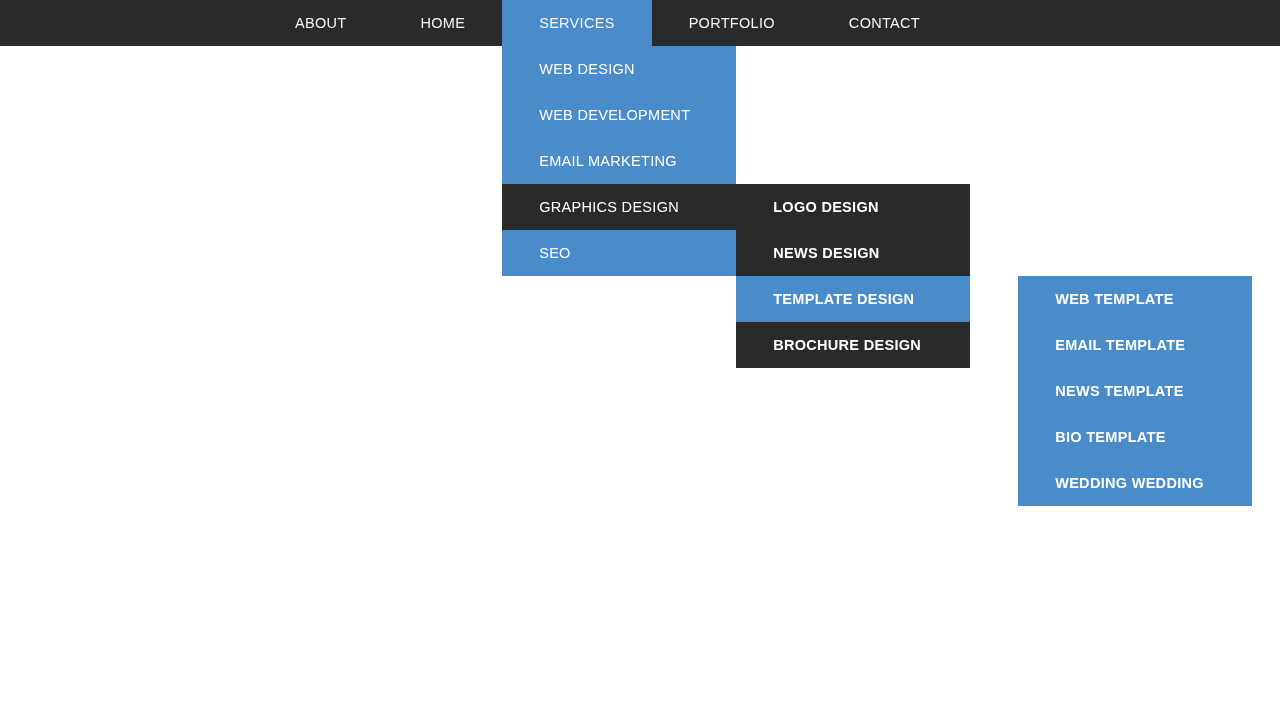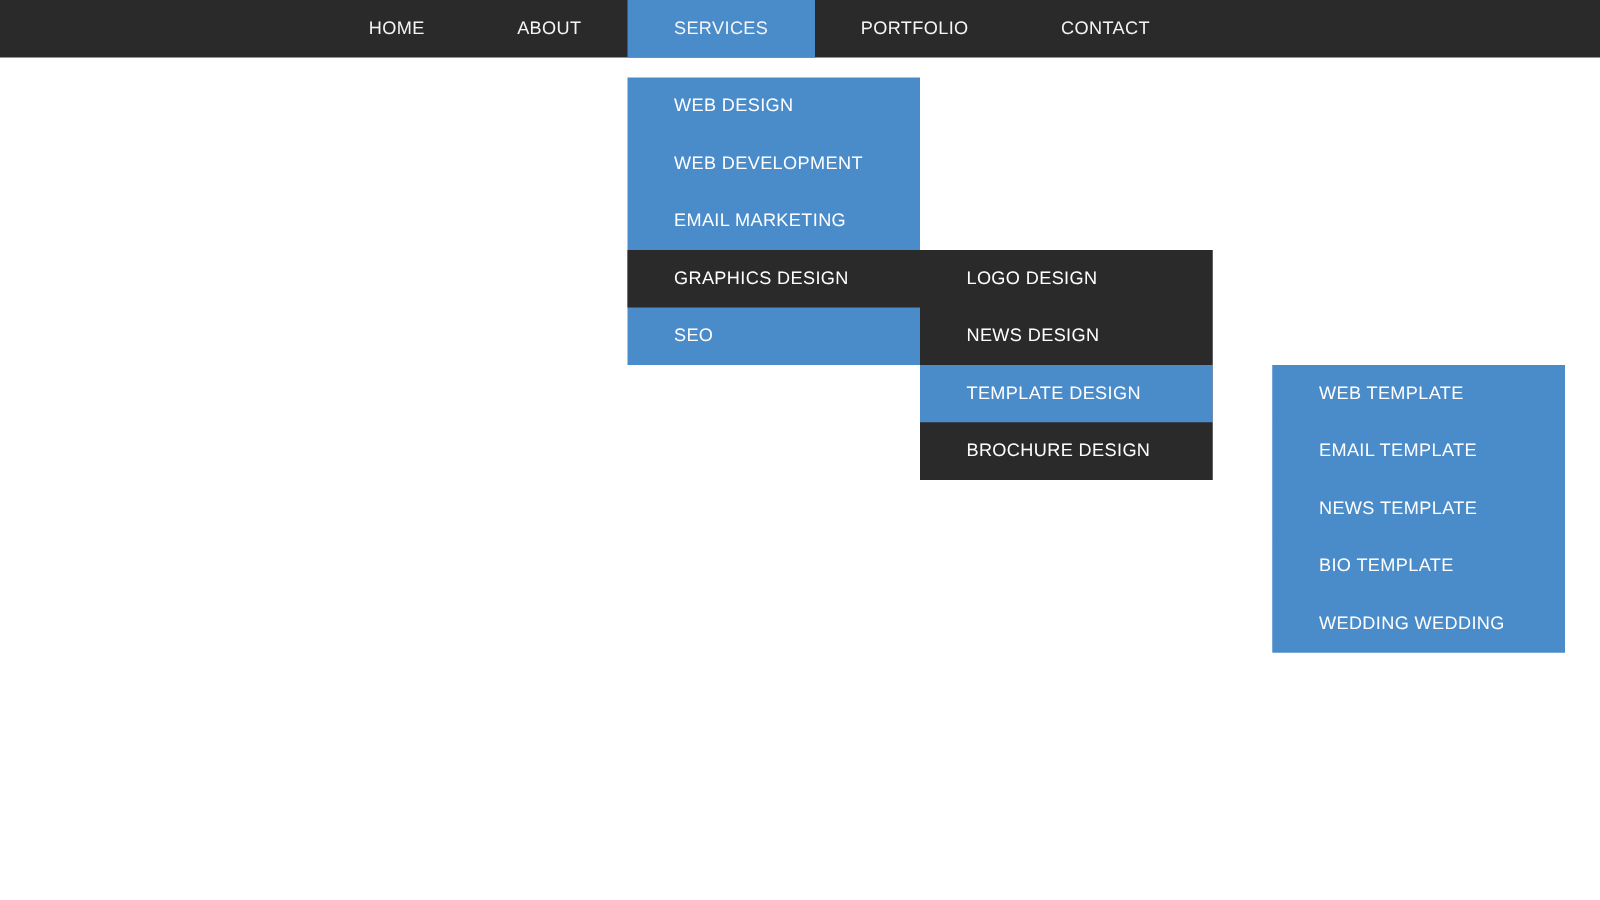--- a/index.html
+++ b/index.html
@@ -26,21 +26,21 @@
     font-size: 14.5px;
     letter-spacing: 0.3px;
     cursor: pointer;
   }
   .nav-item.active {
     background: #4a8bca;
   }
 
   .dropdown {
     position: absolute;
-    top: 62px;
+    top: 46px;
     left: 0;
     width: 234px;
     background: #4a8bca;
   }
   .dropdown-item {
     position: relative;
     height: 46px;
     display: flex;
     align-items: center;
     padding-left: 37px;
@@ -55,20 +55,21 @@
 
   .submenu {
     position: absolute;
     top: 0;
     left: 234px;
     width: 234px;
     background: #2a2a2a;
   }
   .submenu .dropdown-item {
     background: #2a2a2a;
+    font-weight: bold;
   }
   .submenu .dropdown-item.hover {
     background: #4a8bca;
   }
 
   .subsubmenu {
     position: absolute;
     top: 0;
     left: 234px;
     width: 234px;
@@ -77,24 +78,24 @@
   }
   .subsubmenu .dropdown-item {
     background: #4a8bca;
   }
 </style>
 </head>
 <body>
 
 <div class="navbar">
   <div class="nav-item">
-    <span>HOME</span>
+    <span>ABOUT</span>
   </div>
   <div class="nav-item">
-    <span>ABOUT</span>
+    <span>HOME</span>
   </div>
   <div class="nav-item active">
     <span>SERVICES</span>
 
     <div class="dropdown">
       <div class="dropdown-item">
         <span>WEB DESIGN</span>
       </div>
       <div class="dropdown-item">
         <span>WEB DEVELOPMENT</span>

